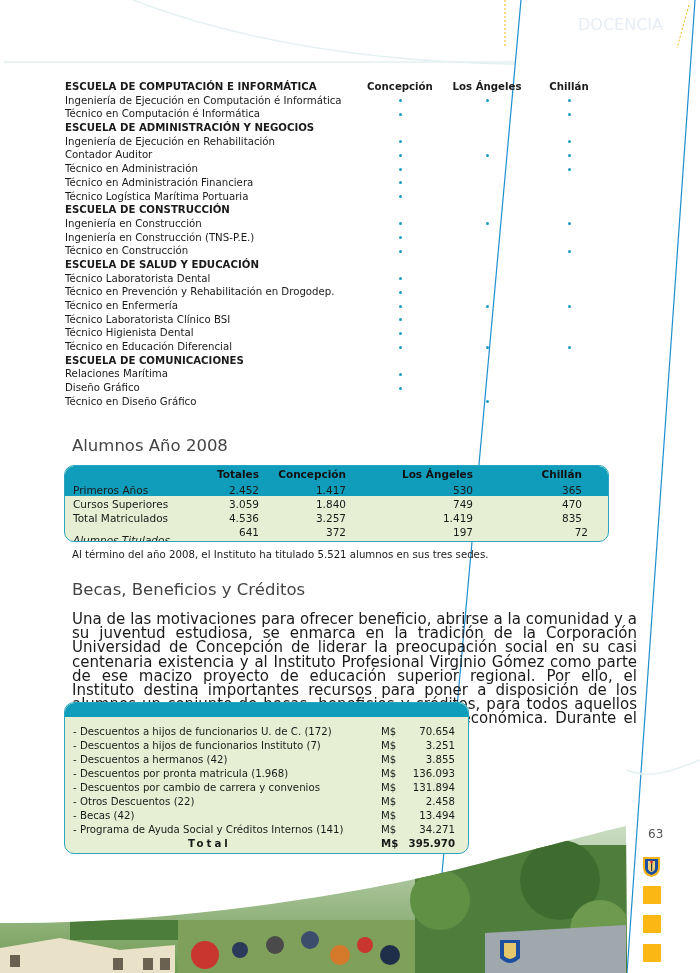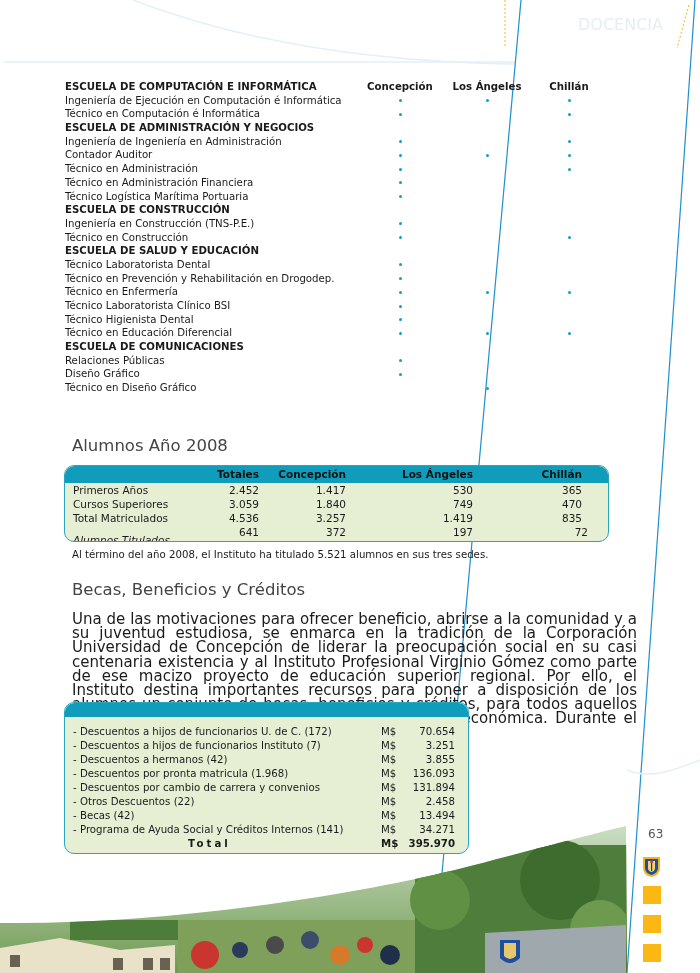--- a/index.html
+++ b/index.html
@@ -23,21 +23,21 @@
   .c1 { left: 295px; } .c2 { left: 382px; } .c3 { left: 464px; }
   .hdr { font-weight: bold; }
   .dot { display: inline-block; width: 3px; height: 3px; background: #1a9bc4; border-radius: 50%; vertical-align: middle; }
 
   h2.sec { position: absolute; left: 72px; margin: 0; font-weight: normal; font-size: 16.5px; color: #444; font-family: "DejaVu Sans", sans-serif; }
 
   
   .tbox {
     position: absolute; border: 1.5px solid #2aa5c0; border-radius: 10px; background: #e6efd3; overflow: hidden;
   }
-  .tbox .thead { background: #0f9dbb; height: 17px; border-radius: 9px 9px 0 0; position: relative; }
+  .tbox .thead { background: #0f9dbb; height: 30px; border-radius: 9px 9px 0 0; position: relative; }
   .alumnos { left: 64px; top: 465px; width: 543px; height: 75px; }
   .acell { position: absolute; font-size: 10.5px; line-height: 14px; white-space: nowrap; }
   .ahdr { font-weight: bold; color: #111; top: 1px; }
   .num { text-align: right; }
 
   .note { position: absolute; left: 72px; top: 549px; font-size: 10.2px; }
   .para { position: absolute; left: 72px; top: 612px; width: 565px; font-size: 15px; line-height: 14.2px; text-align: justify; }
 
   
   .becas { left: 64px; top: 702px; width: 403px; height: 150px; }
@@ -85,21 +85,21 @@
     </div>
     <div class="prow">
       <span class="lbl">Técnico en Computación é Informática</span>
       <span class="col c1"><span class="dot"></span></span>
       <span class="col c3"><span class="dot"></span></span>
     </div>
     <div class="prow school">
       <span class="lbl">ESCUELA DE ADMINISTRACIÓN Y NEGOCIOS</span>
     </div>
     <div class="prow">
-      <span class="lbl">Ingeniería de Ingeniería en Administración</span>
+      <span class="lbl">Ingeniería de Ejecución en Rehabilitación</span>
       <span class="col c1"><span class="dot"></span></span>
       <span class="col c3"><span class="dot"></span></span>
     </div>
     <div class="prow">
       <span class="lbl">Contador Auditor</span>
       <span class="col c1"><span class="dot"></span></span>
       <span class="col c2"><span class="dot"></span></span>
       <span class="col c3"><span class="dot"></span></span>
     </div>
     <div class="prow">
@@ -112,20 +112,26 @@
       <span class="col c1"><span class="dot"></span></span>
     </div>
     <div class="prow">
       <span class="lbl">Técnico Logística Marítima Portuaria</span>
       <span class="col c1"><span class="dot"></span></span>
     </div>
     <div class="prow school">
       <span class="lbl">ESCUELA DE CONSTRUCCIÓN</span>
     </div>
     <div class="prow">
+      <span class="lbl">Ingeniería en Construcción</span>
+      <span class="col c1"><span class="dot"></span></span>
+      <span class="col c2"><span class="dot"></span></span>
+      <span class="col c3"><span class="dot"></span></span>
+    </div>
+    <div class="prow">
       <span class="lbl">Ingeniería en Construcción (TNS-P.E.)</span>
       <span class="col c1"><span class="dot"></span></span>
     </div>
     <div class="prow">
       <span class="lbl">Técnico en Construcción</span>
       <span class="col c1"><span class="dot"></span></span>
       <span class="col c3"><span class="dot"></span></span>
     </div>
     <div class="prow school">
       <span class="lbl">ESCUELA DE SALUD Y EDUCACIÓN</span>
@@ -155,21 +161,21 @@
     <div class="prow">
       <span class="lbl">Técnico en Educación Diferencial</span>
       <span class="col c1"><span class="dot"></span></span>
       <span class="col c2"><span class="dot"></span></span>
       <span class="col c3"><span class="dot"></span></span>
     </div>
     <div class="prow school">
       <span class="lbl">ESCUELA DE COMUNICACIONES</span>
     </div>
     <div class="prow">
-      <span class="lbl">Relaciones Públicas</span>
+      <span class="lbl">Relaciones Marítima</span>
       <span class="col c1"><span class="dot"></span></span>
     </div>
     <div class="prow">
       <span class="lbl">Diseño Gráfico</span>
       <span class="col c1"><span class="dot"></span></span>
     </div>
     <div class="prow">
       <span class="lbl">Técnico en Diseño Gráfico</span>
       <span class="col c2"><span class="dot"></span></span>
     </div>

